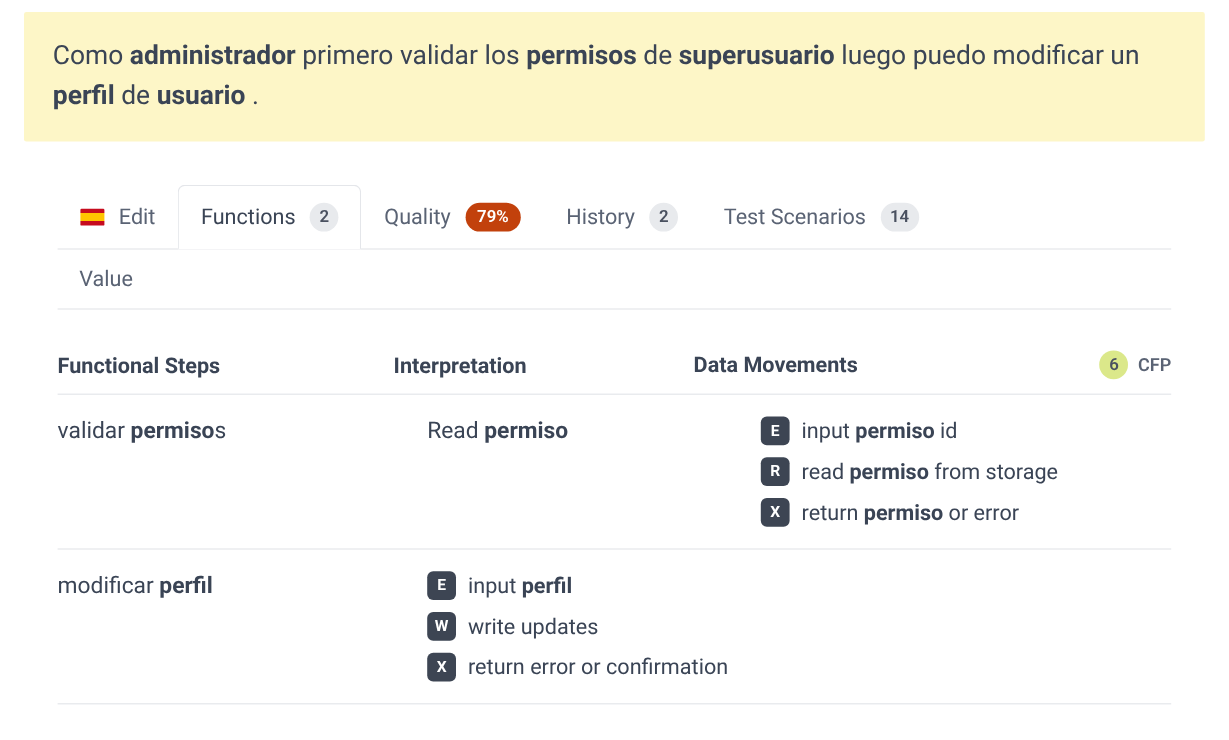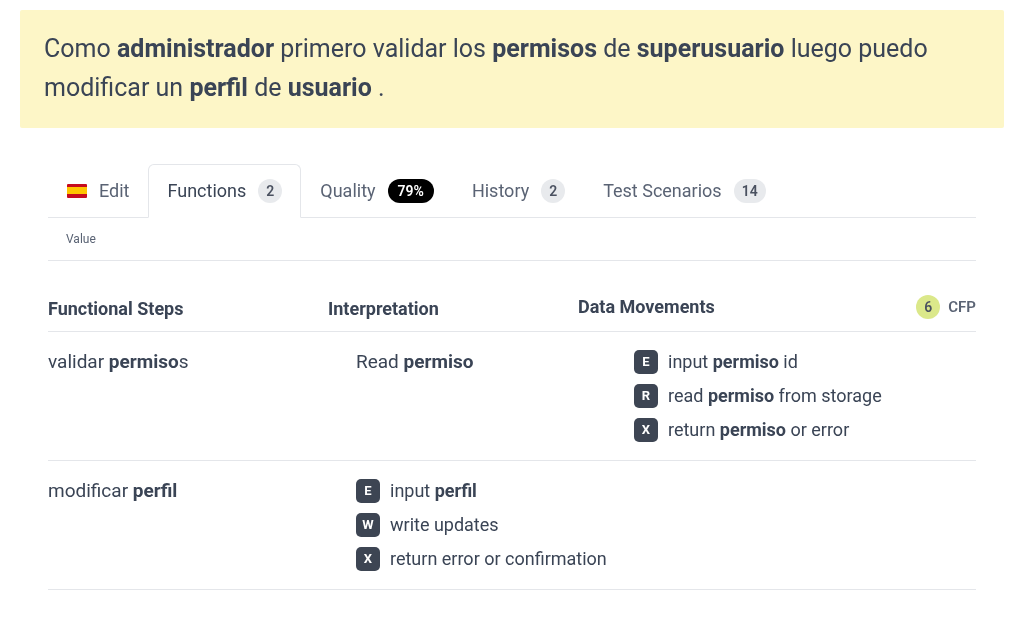--- a/index.html
+++ b/index.html
@@ -9,21 +9,21 @@
     font-family: -apple-system, BlinkMacSystemFont, "Segoe UI", Roboto, Helvetica, Arial, sans-serif;
     color: #3a4455;
     background: #fff;
     font-size: 17px;
   }
   .banner {
     background: #fdf6c7;
     padding: 20px 24px;
     border-radius: 2px;
     line-height: 1.55;
-    font-size: 25px;
+    font-size: 22px;
     color: #3a4455;
     margin-bottom: 36px;
   }
   .banner .b { font-weight: 700; }
   .tabs-wrap { padding: 0 28px; }
   .tabs {
     display: flex;
     flex-wrap: wrap;
     align-items: center;
     gap: 0;
@@ -55,31 +55,31 @@
     justify-content: center;
     min-width: 24px;
     height: 24px;
     padding: 0 8px;
     border-radius: 12px;
     background: #e8eaed;
     color: #4a5160;
     font-size: 14px;
     font-weight: 600;
   }
-  .pill.green { background: #000000; color: #fff; padding: 0 10px; }
+  .pill.green { background: #c2410c; color: #fff; padding: 0 10px; }
   .pill.lime { background: #dbe88a; color: #4a5160; padding: 0 8px; }
   .flag {
     width: 20px; height: 14px; display: inline-block;
     background: linear-gradient(to bottom,#c60b1e 0 25%,#ffc400 25% 75%,#c60b1e 75% 100%);
     border-radius: 1px;
   }
   .tab-row2 {
     padding: 14px 18px;
     color: #5a6374;
-    font-size: 12px;
+    font-size: 18px;
     border-bottom: 1px solid #e4e6ea;
   }
   .table {
     margin-top: 20px;
   }
   .thead {
     display: flex;
     align-items: flex-end;
     padding: 14px 0 12px 0;
     font-weight: 700;

